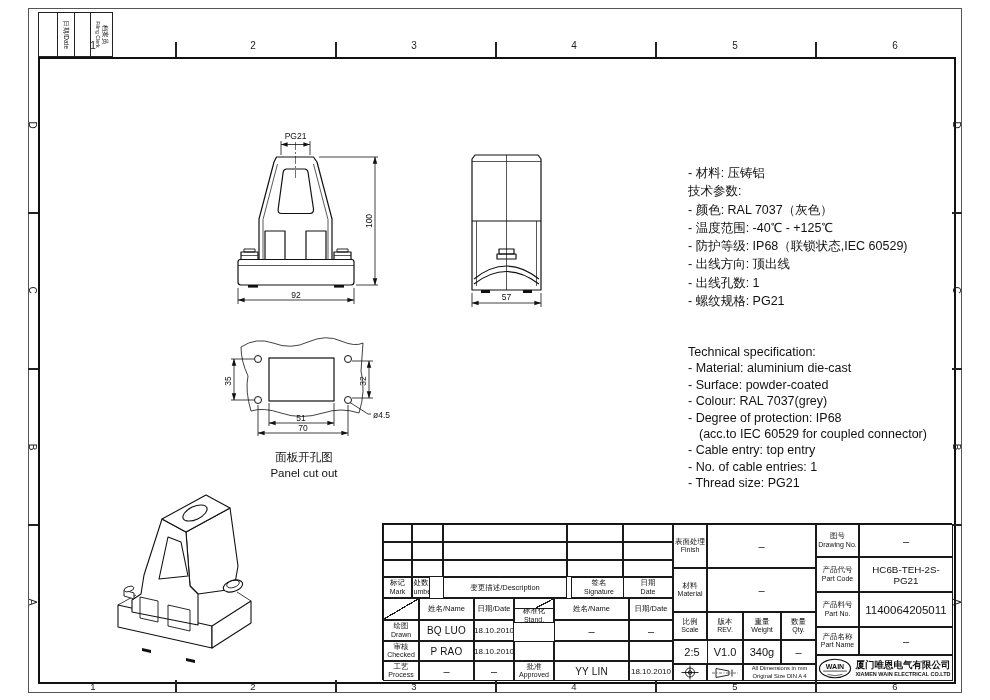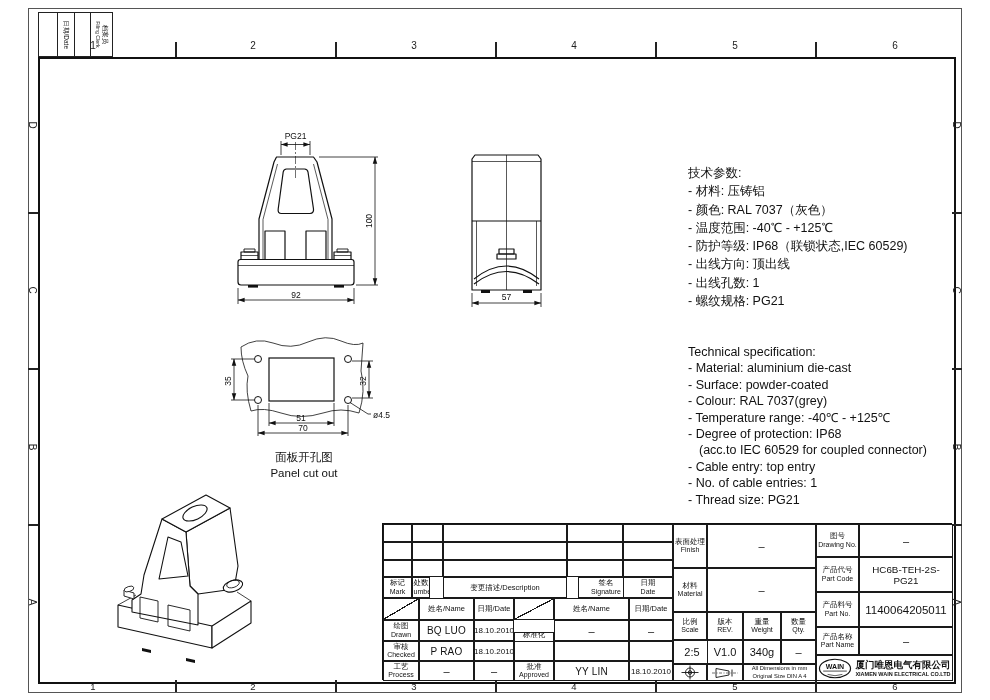--- a/index.html
+++ b/index.html
@@ -202,35 +202,34 @@
       <path d="M66,127 L88,132 L88,153 L66,148 Z" fill="none" stroke-width="0.9"></path>
       <ellipse cx="131" cy="108" rx="10" ry="5.5" transform="rotate(-18 131 108)"></ellipse>
       <ellipse cx="131" cy="106" rx="6.5" ry="3.5" transform="rotate(-18 131 106)" fill="none" stroke-width="0.8"></ellipse>
       <path d="M22,112 L32,115 L32,121 L22,118 Z" stroke-width="0.9"></path>
       <ellipse cx="27" cy="111" rx="5" ry="2.5" transform="rotate(-18 27 111)" stroke-width="0.8"></ellipse>
     </g>
     <path d="M40,170 l9,2 l0,3 l-9,-2 Z M84,180 l9,2 l0,3 l-9,-2 Z" fill="#111"></path>
   </svg>
 
   <div class="spec" style="left:688px;top:164px;line-height:18.3px">
+    <div>- 材料: 压铸铝</div>
     <div>技术参数:</div>
-    <div>- 材料: 压铸铝</div>
     <div>- 颜色: RAL 7037（灰色）</div>
     <div>- 温度范围: -40℃ - +125℃</div>
     <div>- 防护等级: IP68（联锁状态,IEC 60529)</div>
     <div>- 出线方向: 顶出线</div>
     <div>- 出线孔数: 1</div>
     <div>- 螺纹规格: PG21</div>
   </div>
   <div class="spec" style="left:688px;top:344px;line-height:16.4px">
     <div>Technical specification:</div>
     <div>- Material: aluminium die-cast</div>
     <div>- Surface: powder-coated</div>
     <div>- Colour: RAL 7037(grey)</div>
-    <div>- Temperature range: -40℃ - +125℃</div>
     <div>- Degree of protection: IP68</div>
     <div class="indent">(acc.to IEC 60529 for coupled connector)</div>
     <div>- Cable entry: top entry</div>
     <div>- No. of cable entries: 1</div>
     <div>- Thread size: PG21</div>
   </div>
 
   <div class="tb">
 
     <div class="gridempty">
@@ -253,21 +252,21 @@
 
     <div class="cell lab" style="left:0;top:53px;width:29px;height:21px">
       <span class="zh">标记</span>
         <span class="en">Mark</span>
     </div>
     <div class="cell lab" style="left:29px;top:53px;width:18px;height:21px">
       <span class="zh">处数</span>
         <span class="en">Number</span>
     </div>
     <div class="cell one" style="left:60px;top:53px;width:124px;height:21px">变更描述/Description</div>
-    <div class="cell lab" style="left:195px;top:53px;width:56px;height:21px">
+    <div class="cell lab" style="left:188px;top:53px;width:56px;height:21px">
       <span class="zh">签名</span>
         <span class="en">Signature</span>
     </div>
     <div class="cell lab" style="left:240px;top:53px;width:50px;height:21px">
       <span class="zh">日期</span>
         <span class="en">Date</span>
     </div>
 
     <div class="cell diag" style="left:0;top:74px;width:36px;height:22px"></div>
     <div class="cell one" style="left:36px;top:74px;width:55px;height:22px">姓名/Name</div>
@@ -275,21 +274,21 @@
     <div class="cell diag" style="left:131px;top:74px;width:40px;height:22px"></div>
     <div class="cell one" style="left:171px;top:74px;width:75px;height:22px">姓名/Name</div>
     <div class="cell one" style="left:246px;top:74px;width:44px;height:22px">日期/Date</div>
 
     <div class="cell lab" style="left:0;top:96px;width:36px;height:21px">
       <span class="zh">绘图</span>
         <span class="en">Drawn</span>
     </div>
     <div class="cell vmd" style="left:36px;top:96px;width:55px;height:21px">BQ LUO</div>
     <div class="cell vsm" style="left:91px;top:96px;width:40px;height:21px">18.10.2010</div>
-    <div class="cell lab" style="left:131px;top:108px;width:40px;height:15px">
+    <div class="cell lab" style="left:131px;top:84px;width:40px;height:15px">
       <span class="zh">标准化</span>
         <span class="en">Stand.</span>
     </div>
     <div class="cell val" style="left:171px;top:96px;width:75px;height:21px">–</div>
     <div class="cell val" style="left:246px;top:96px;width:44px;height:21px">–</div>
 
     <div class="cell lab" style="left:0;top:117px;width:36px;height:20px">
       <span class="zh">审核</span>
         <span class="en">Checked</span>
     </div>

